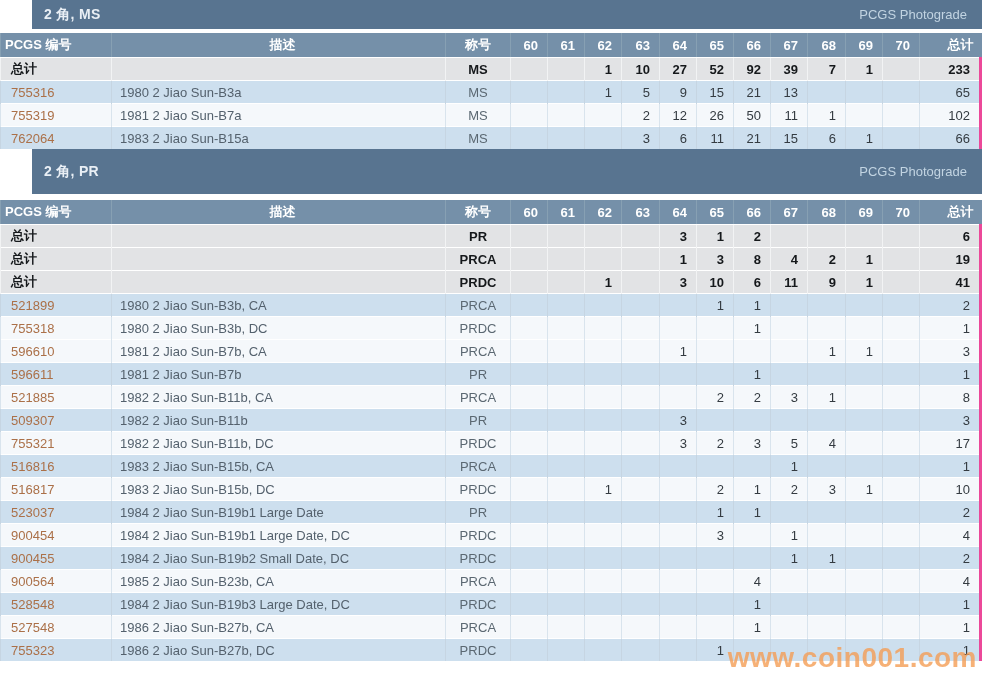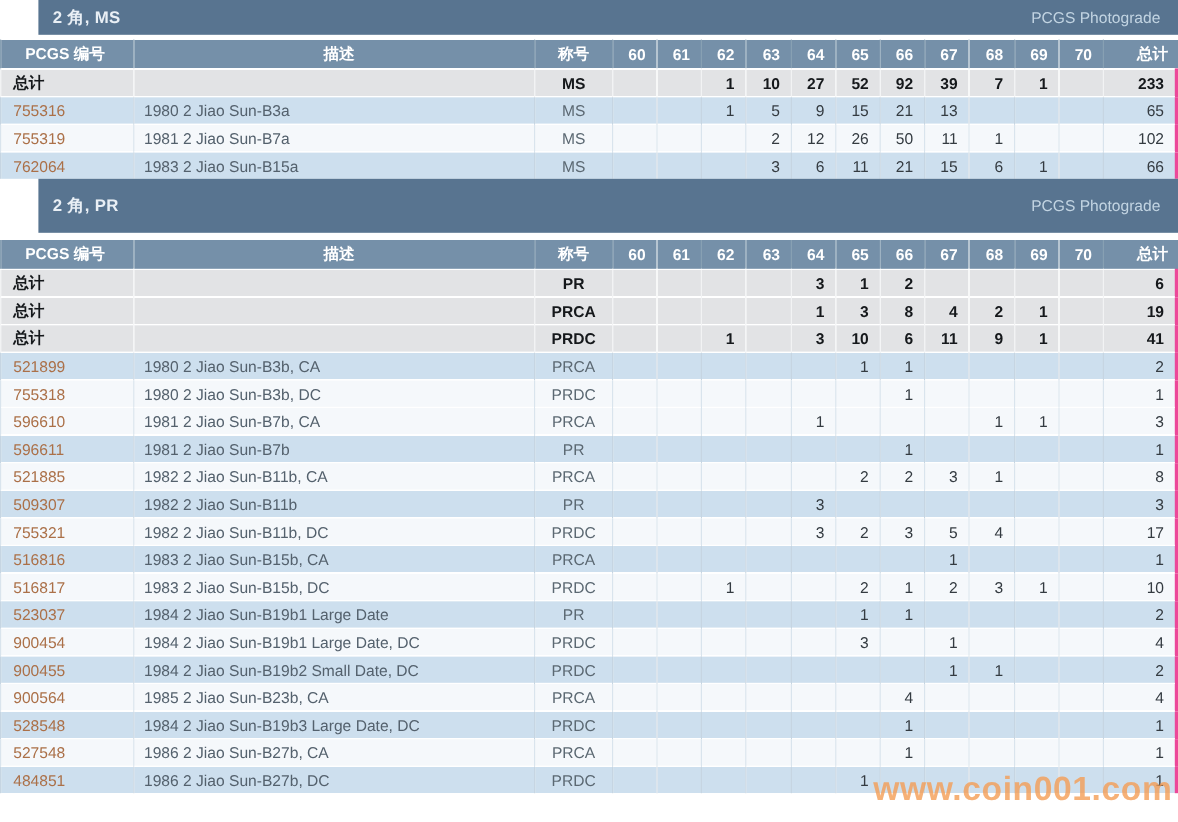--- a/index.html
+++ b/index.html
@@ -28,21 +28,21 @@
   table.pop {
     border-collapse: collapse; table-layout: fixed;
     width: 982px; font-size: 13px;
   }
   th {
     height: 24px; background: var(--header_bg, #7590a9); color: #ffffff;
     font-weight: bold; font-size: 13px;
     border-left: 1px solid #87a0b3; border-bottom: 1px solid #ffffff;
     padding: 0; overflow: hidden; white-space: nowrap;
   }
-  th.c-num  { text-align: left; padding-left: 20px; }
+  th.c-num  { text-align: left; padding-left: 4px; }
   th.c-desc { text-align: center; padding-left: 8px; }
   th.c-desig{ text-align: center; }
   th.c-grade, th.c-total { text-align: right; padding-right: 9px; }
 
   td {
     height: 22px; padding: 0; overflow: hidden; white-space: nowrap;
     border-left: 1px solid #c6d5e2; border-top: 1px solid #ffffff;
     box-sizing: content-box;
   }
   td:last-child { border-right: 7px solid #ec4899; }
@@ -530,21 +530,21 @@
             <td class="c-grade"></td>
             <td class="c-grade"></td>
             <td class="c-grade">1</td>
             <td class="c-grade"></td>
             <td class="c-grade"></td>
             <td class="c-grade"></td>
             <td class="c-grade"></td>
             <td class="c-total">1</td>
           </tr>
           <tr class="r-blue">
-            <td class="c-num"><span class="num-link">484851</span></td>
+            <td class="c-num"><span class="num-link">755323</span></td>
             <td class="c-desc">1986 2 Jiao Sun-B27b, DC</td>
             <td class="c-desig">PRDC</td>
             <td class="c-grade"></td>
             <td class="c-grade"></td>
             <td class="c-grade"></td>
             <td class="c-grade"></td>
             <td class="c-grade"></td>
             <td class="c-grade">1</td>
             <td class="c-grade"></td>
             <td class="c-grade"></td>

